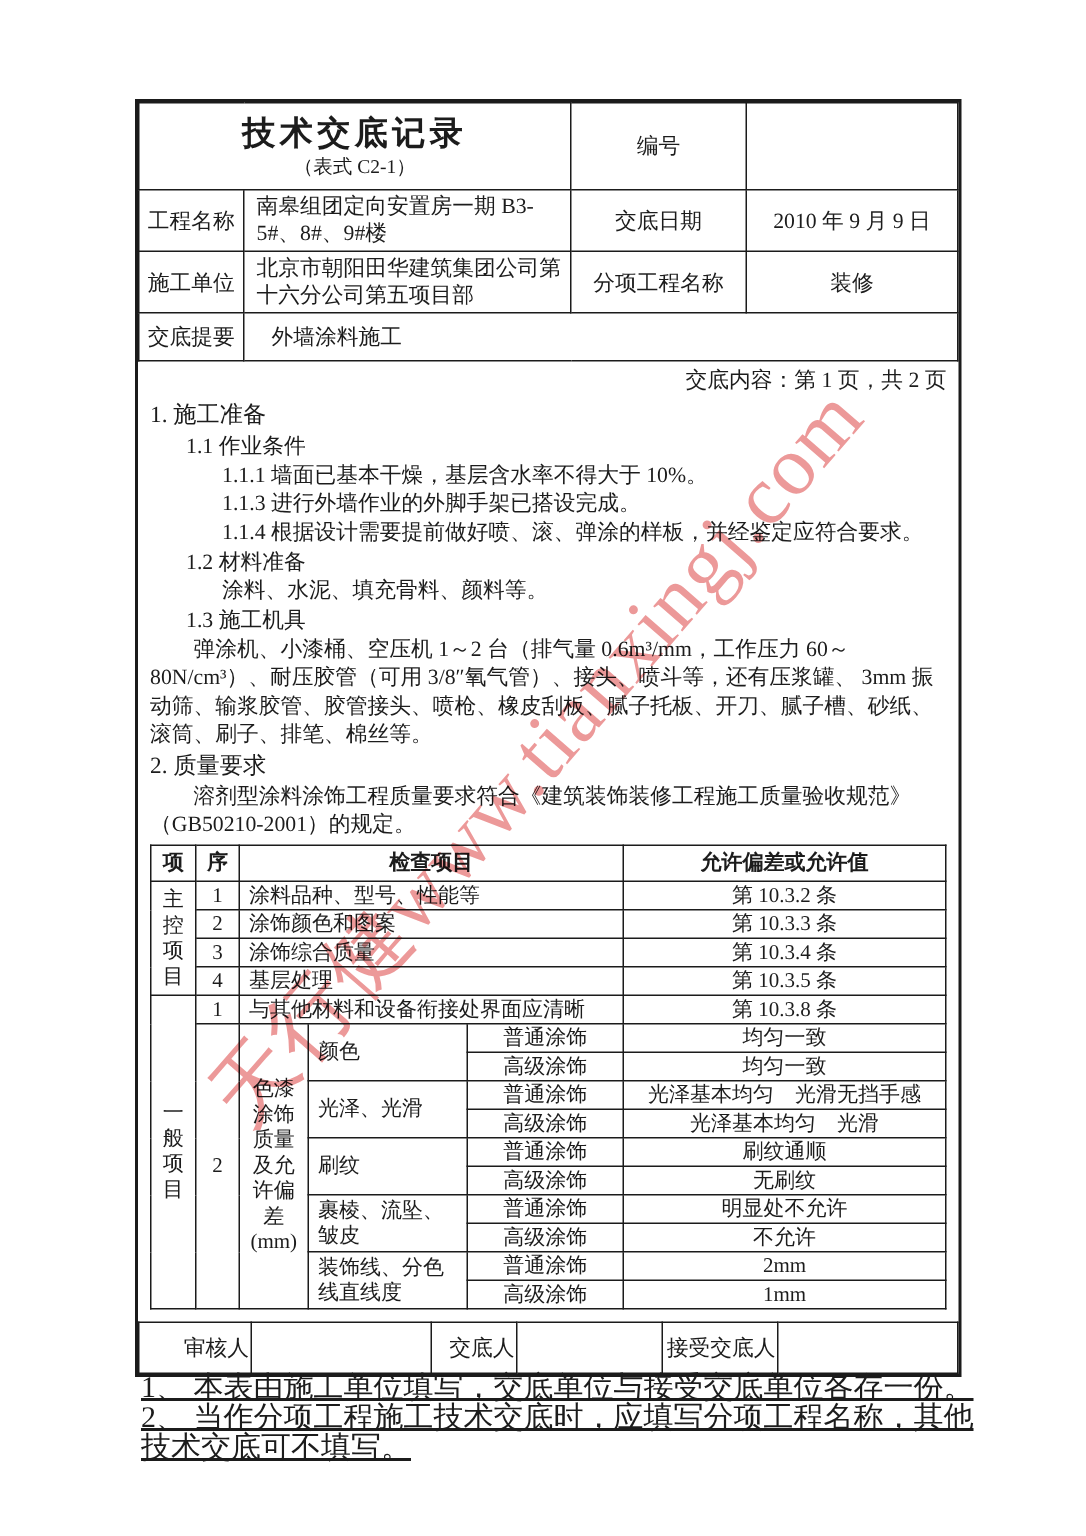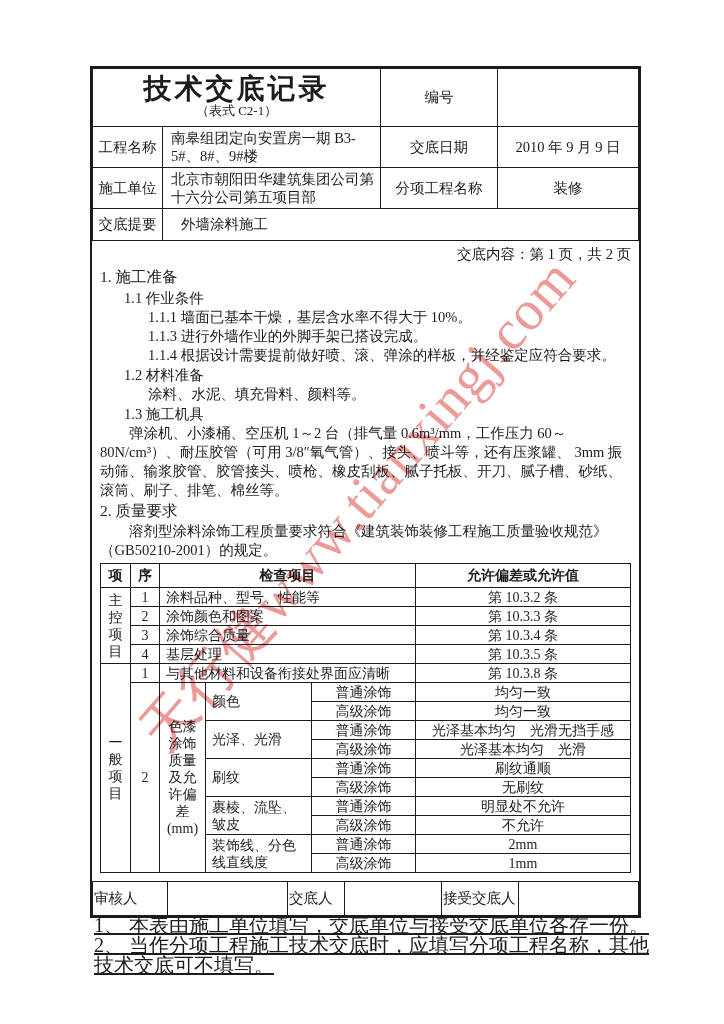--- a/index.html
+++ b/index.html
@@ -11,42 +11,42 @@
   .doc {
     position:absolute; left:90px; top:66px; width:547px;
     border:2px solid #1b1b1b; background:transparent;
   }
   table { border-collapse:collapse; width:100%; table-layout:fixed; }
   td, th { border:1px solid #1b1b1b; font-weight:normal; overflow:hidden; }
 
   
   .header-table td { font-size:14.5px; text-align:center; padding:2px 5px; vertical-align:middle; }
   .title-cell { text-align:center; }
-  .doc-title { font-size:28px; font-weight:bold; letter-spacing:3px; line-height:26px; }
+  .doc-title { font-size:22px; font-weight:bold; letter-spacing:3px; line-height:26px; }
   .doc-subtitle { font-size:13px; line-height:17px; }
   .val-left { text-align:left !important; padding-left:8px !important; line-height:18px; }
   .summary-val { text-align:left !important; padding-left:18px !important; }
 
   
   .content { height:640px; padding:4px 8px 0 8px; font-size:14.5px; line-height:19px; box-sizing:border-box; }
   .content-head { display:flex; justify-content:flex-end; margin-bottom:2px; }
   .h1 { font-weight:normal; font-size:15.5px; line-height:22px; margin:0; }
   .h2 { font-weight:normal; margin:0 0 0 24px; line-height:20px; }
   .li   { margin:0 0 0 48px; line-height:19px; }
   .flow { margin:0; text-indent:2em; line-height:19px; }
 
   
   .quality-table { margin-top:3px; font-size:14px; }
   .quality-table th { font-weight:bold; text-align:center; padding:1px 2px; height:21px; }
   .quality-table td { padding:0 3px; height:18px; text-align:center; line-height:17px; }
   .vert { white-space:pre-line; text-align:center; line-height:19px; }
   .item-left { text-align:left !important; padding-left:6px !important; }
 
   
-  .sign-table td { font-size:14.5px; height:31px; text-align:left; vertical-align:middle; }
+  .sign-table td { font-size:14.5px; height:31px; text-align:right; vertical-align:middle; }
 
   
   .notes { position:absolute; left:94px; top:915px; width:560px; font-size:20px; line-height:20px;text-decoration:underline; }
   .notes p { margin:0; }
 
   
   .watermark {
     position:absolute; left:358px; top:505px; z-index:5;
     transform:translate(-50%,-50%) rotate(-49deg);
     font-size:56px; letter-spacing:1px; white-space:nowrap;

